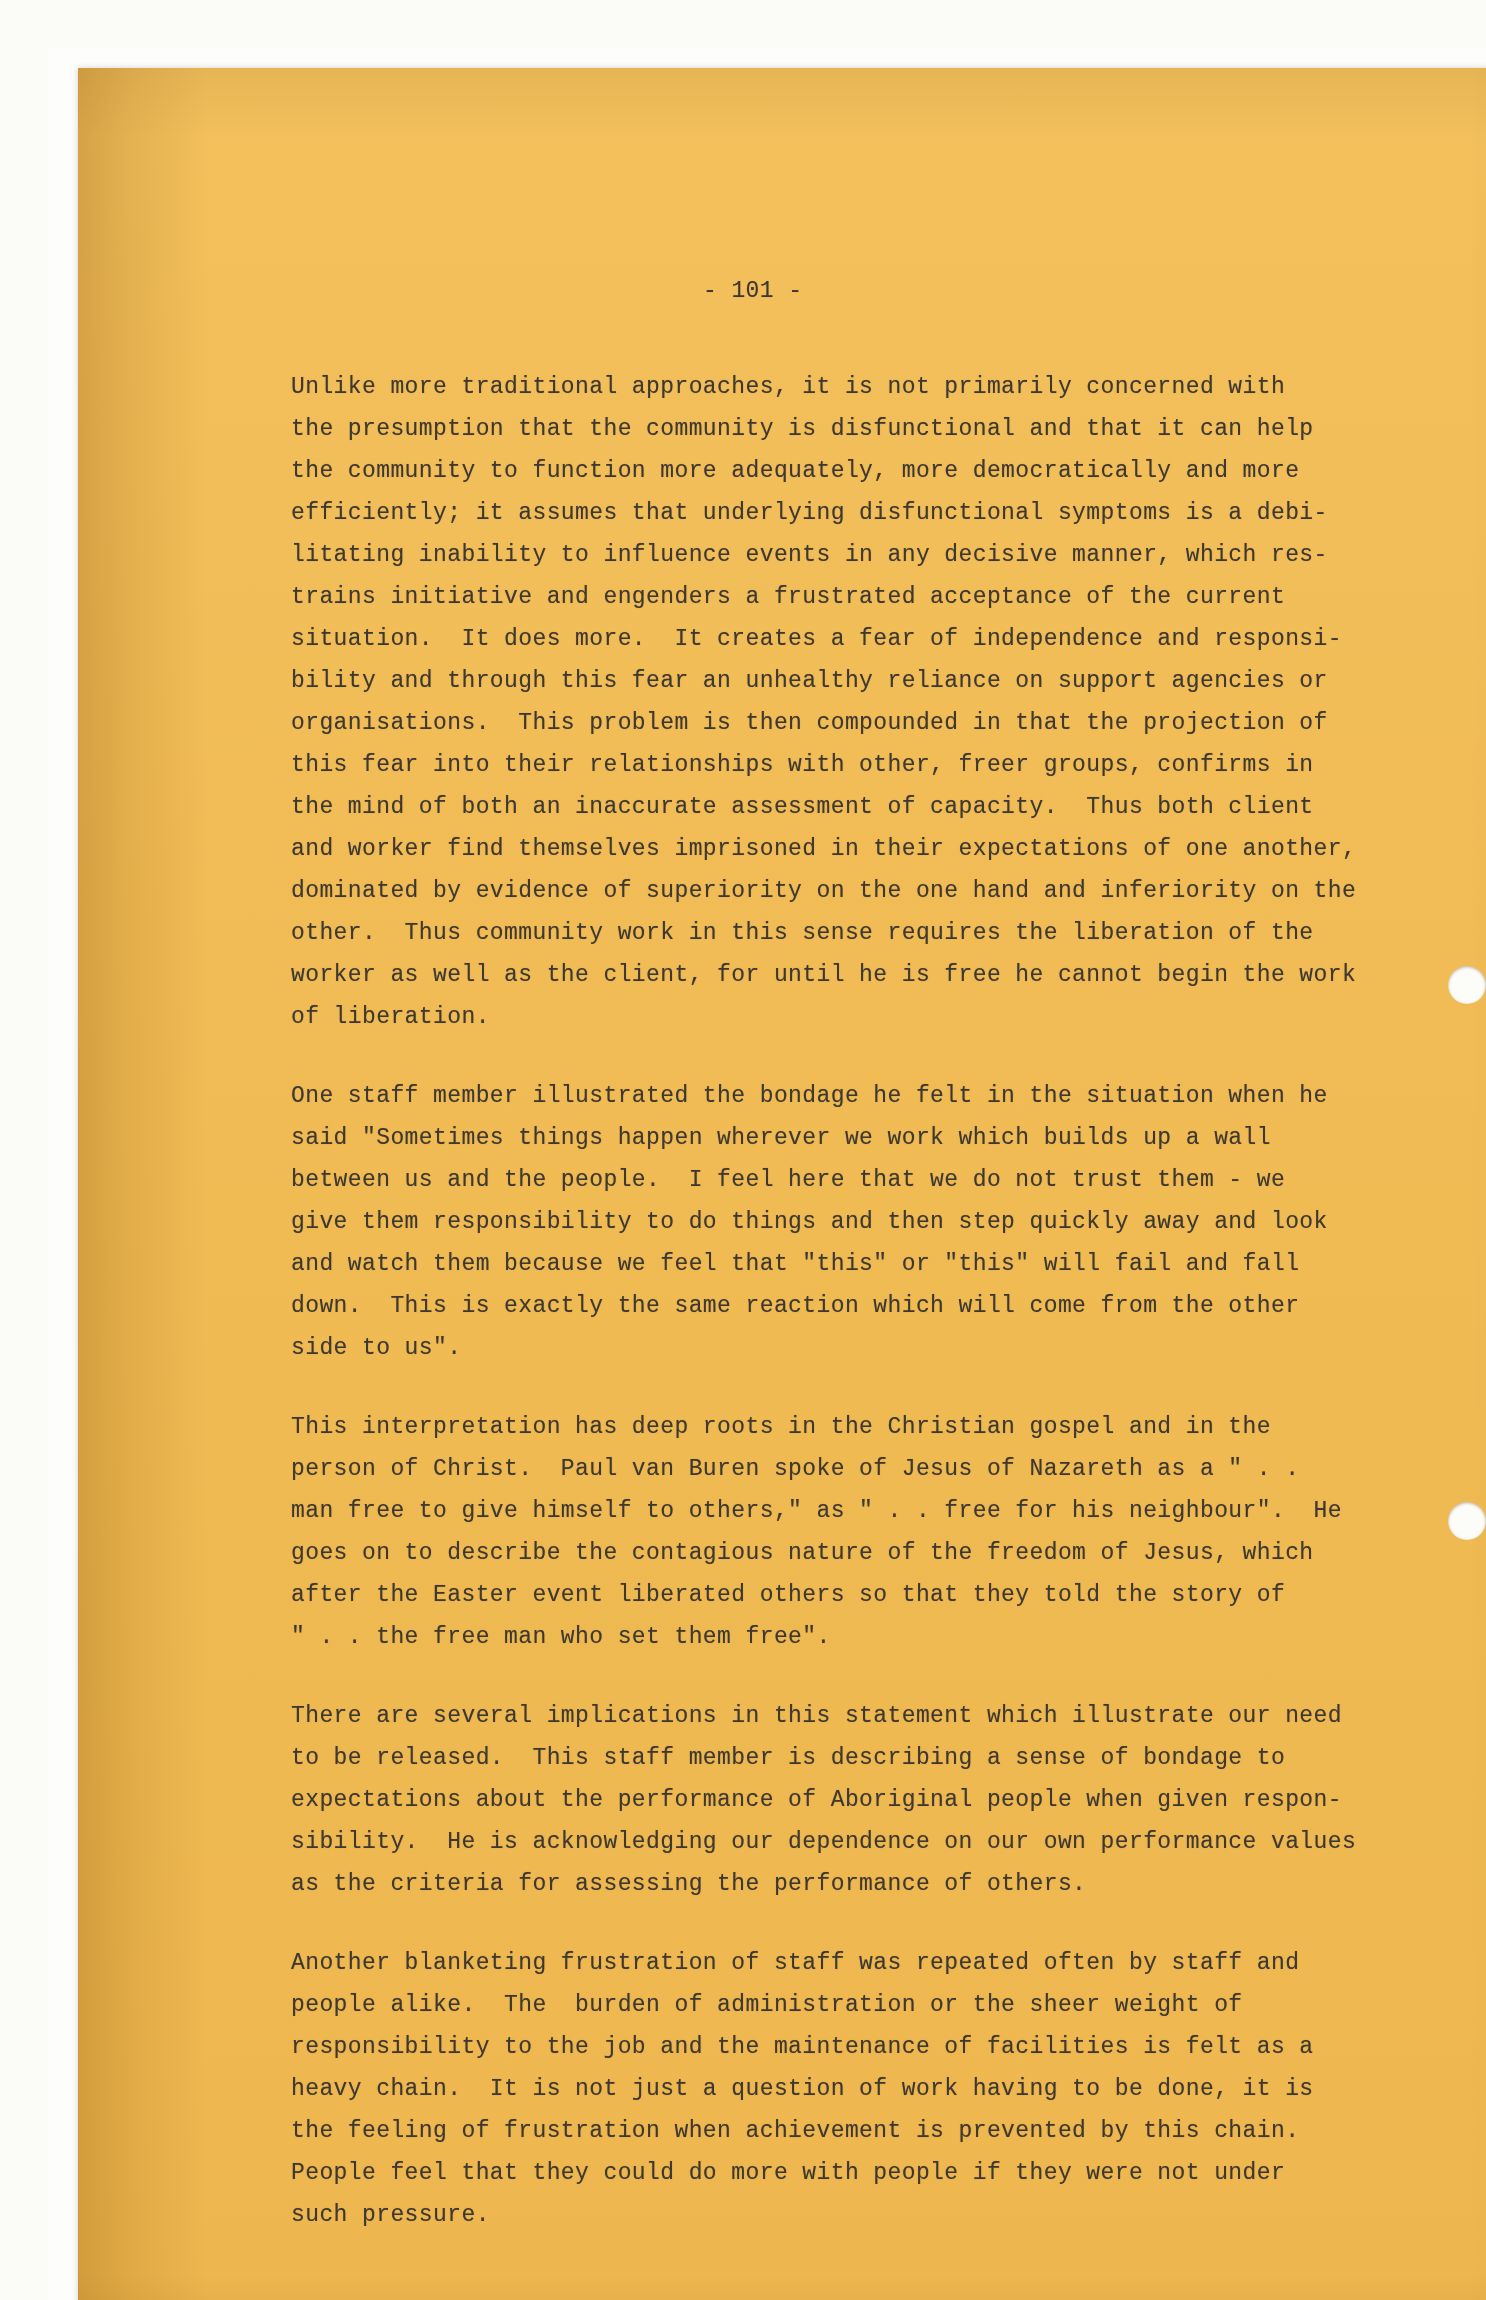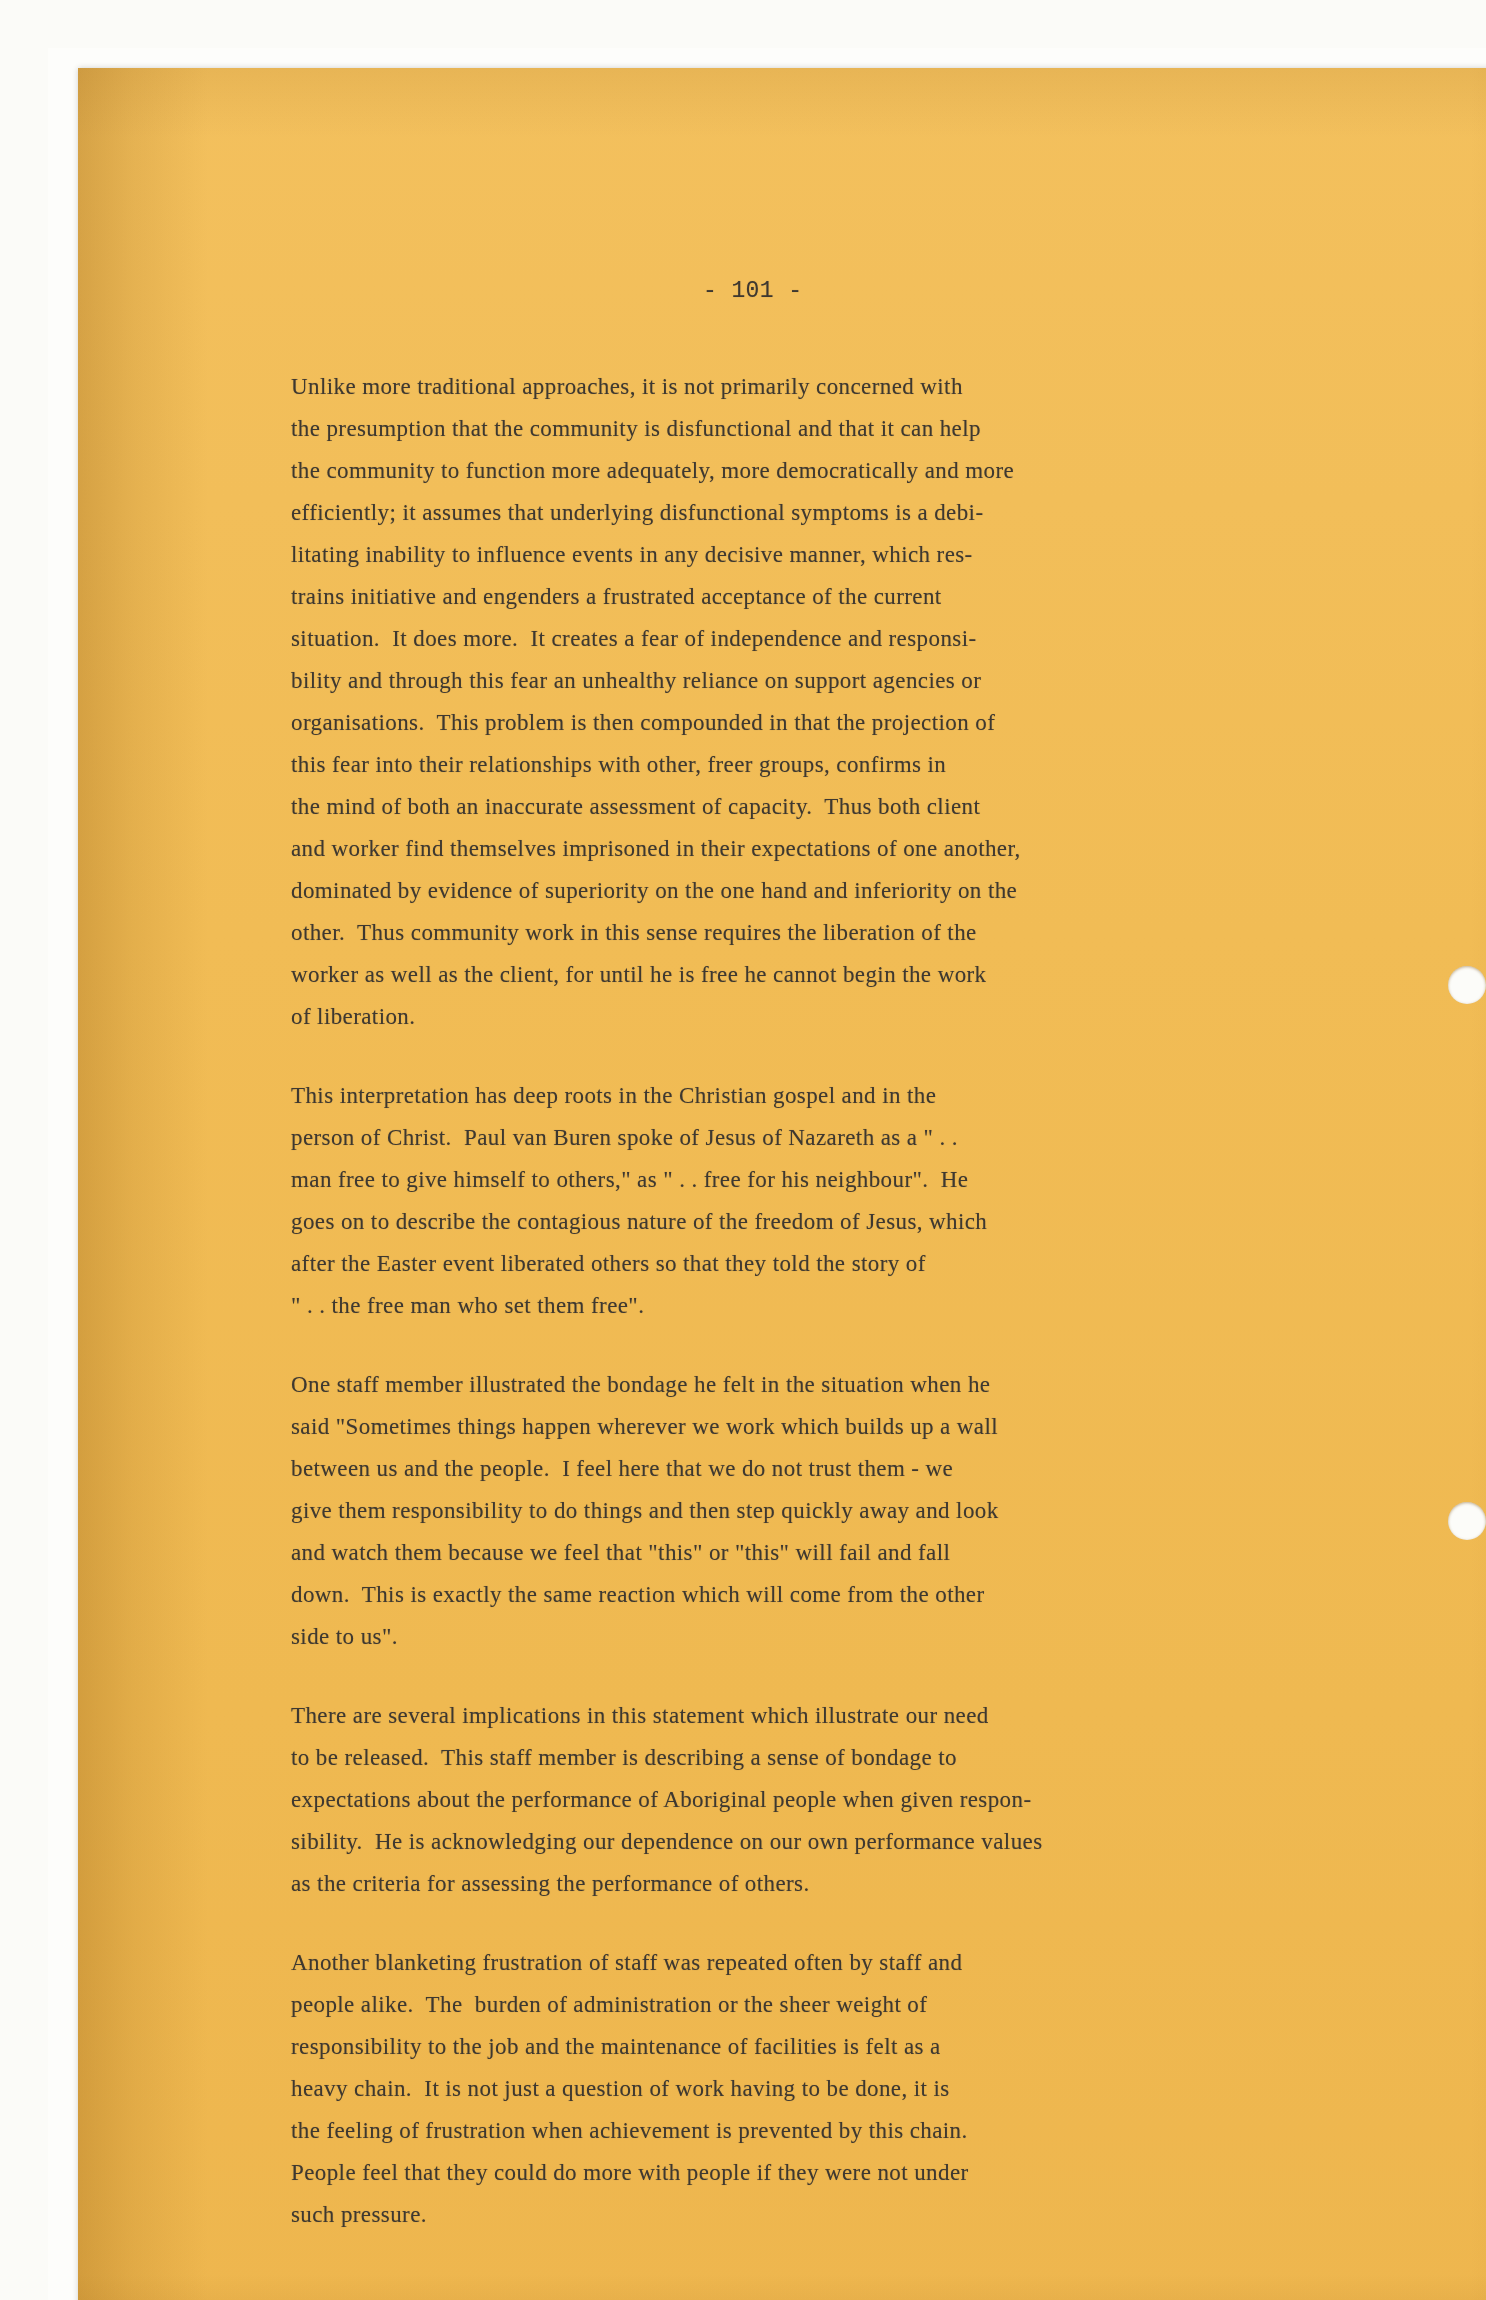--- a/index.html
+++ b/index.html
@@ -48,21 +48,20 @@
 
   .page-number {
     margin-left: 420px;
     margin-bottom: 30px;
     white-space: pre;
   }
 
   .para {
     white-space: pre-wrap;
     margin-bottom: 13px;
-    font-family: Liberation Serif, serif;
   }
 
   .hole {
     position: absolute;
     width: 38px;
     height: 38px;
     border-radius: 50%;
     background: #fcfcf9;
     box-shadow: inset 0 1px 3px rgba(120, 80, 20, 0.45);
   }
@@ -89,34 +88,34 @@
 bility and through this fear an unhealthy reliance on support agencies or
 organisations.  This problem is then compounded in that the projection of
 this fear into their relationships with other, freer groups, confirms in
 the mind of both an inaccurate assessment of capacity.  Thus both client
 and worker find themselves imprisoned in their expectations of one another,
 dominated by evidence of superiority on the one hand and inferiority on the
 other.  Thus community work in this sense requires the liberation of the
 worker as well as the client, for until he is free he cannot begin the work
 of liberation.</p>
 
-      <p class="para">This interpretation has deep roots in the Christian gospel and in the
-person of Christ.  Paul van Buren spoke of Jesus of Nazareth as a " . .
-man free to give himself to others," as " . . free for his neighbour".  He
-goes on to describe the contagious nature of the freedom of Jesus, which
-after the Easter event liberated others so that they told the story of
-" . . the free man who set them free".</p>
-
       <p class="para">One staff member illustrated the bondage he felt in the situation when he
 said "Sometimes things happen wherever we work which builds up a wall
 between us and the people.  I feel here that we do not trust them - we
 give them responsibility to do things and then step quickly away and look
 and watch them because we feel that "this" or "this" will fail and fall
 down.  This is exactly the same reaction which will come from the other
 side to us".</p>
+
+      <p class="para">This interpretation has deep roots in the Christian gospel and in the
+person of Christ.  Paul van Buren spoke of Jesus of Nazareth as a " . .
+man free to give himself to others," as " . . free for his neighbour".  He
+goes on to describe the contagious nature of the freedom of Jesus, which
+after the Easter event liberated others so that they told the story of
+" . . the free man who set them free".</p>
 
       <p class="para">There are several implications in this statement which illustrate our need
 to be released.  This staff member is describing a sense of bondage to
 expectations about the performance of Aboriginal people when given respon-
 sibility.  He is acknowledging our dependence on our own performance values
 as the criteria for assessing the performance of others.</p>
 
       <p class="para">Another blanketing frustration of staff was repeated often by staff and
 people alike.  The  burden of administration or the sheer weight of
 responsibility to the job and the maintenance of facilities is felt as a

